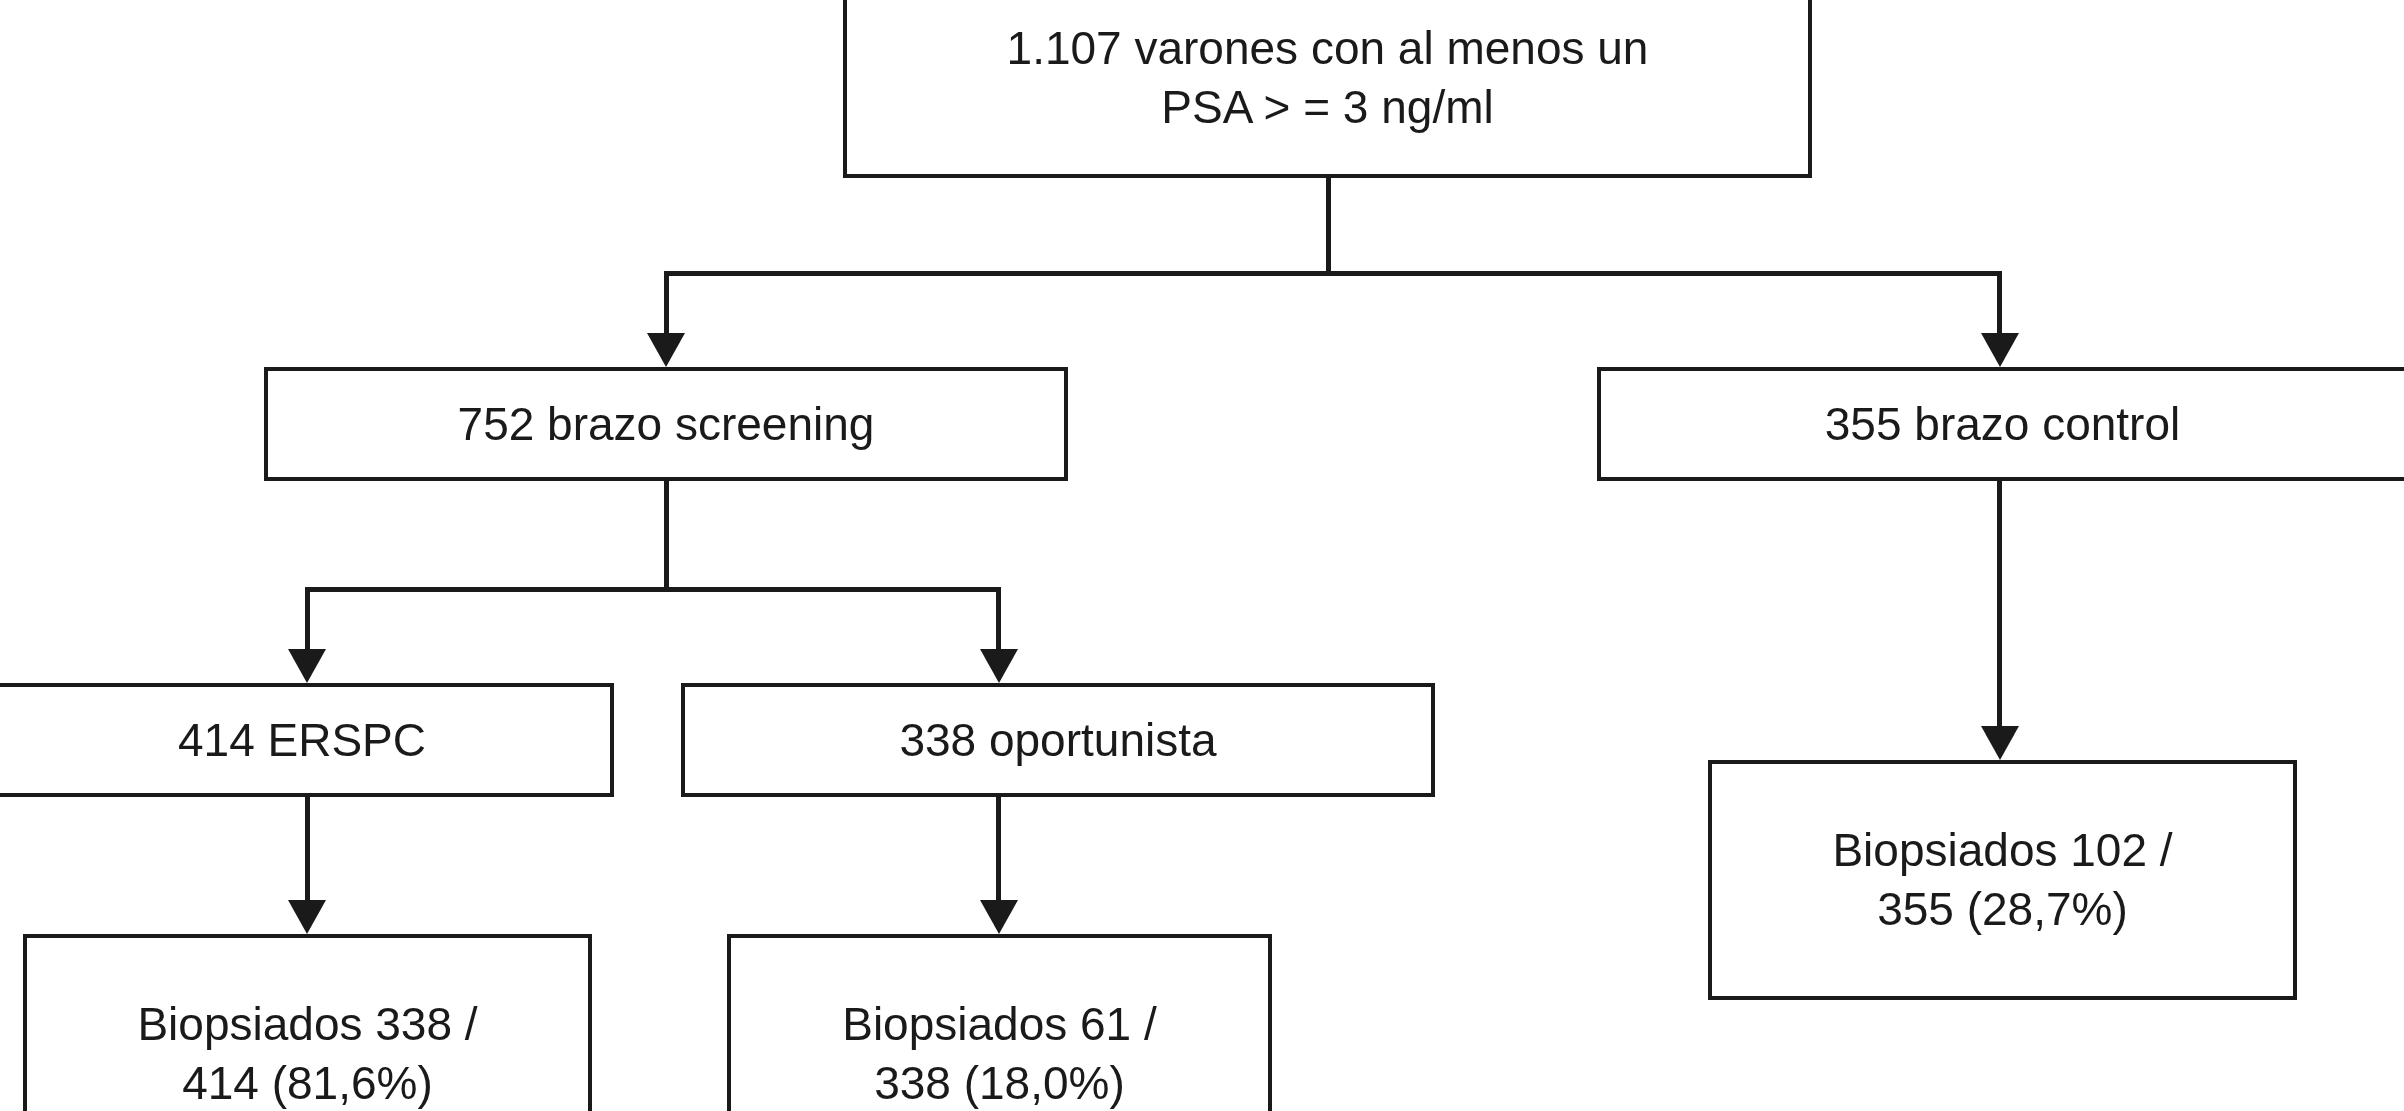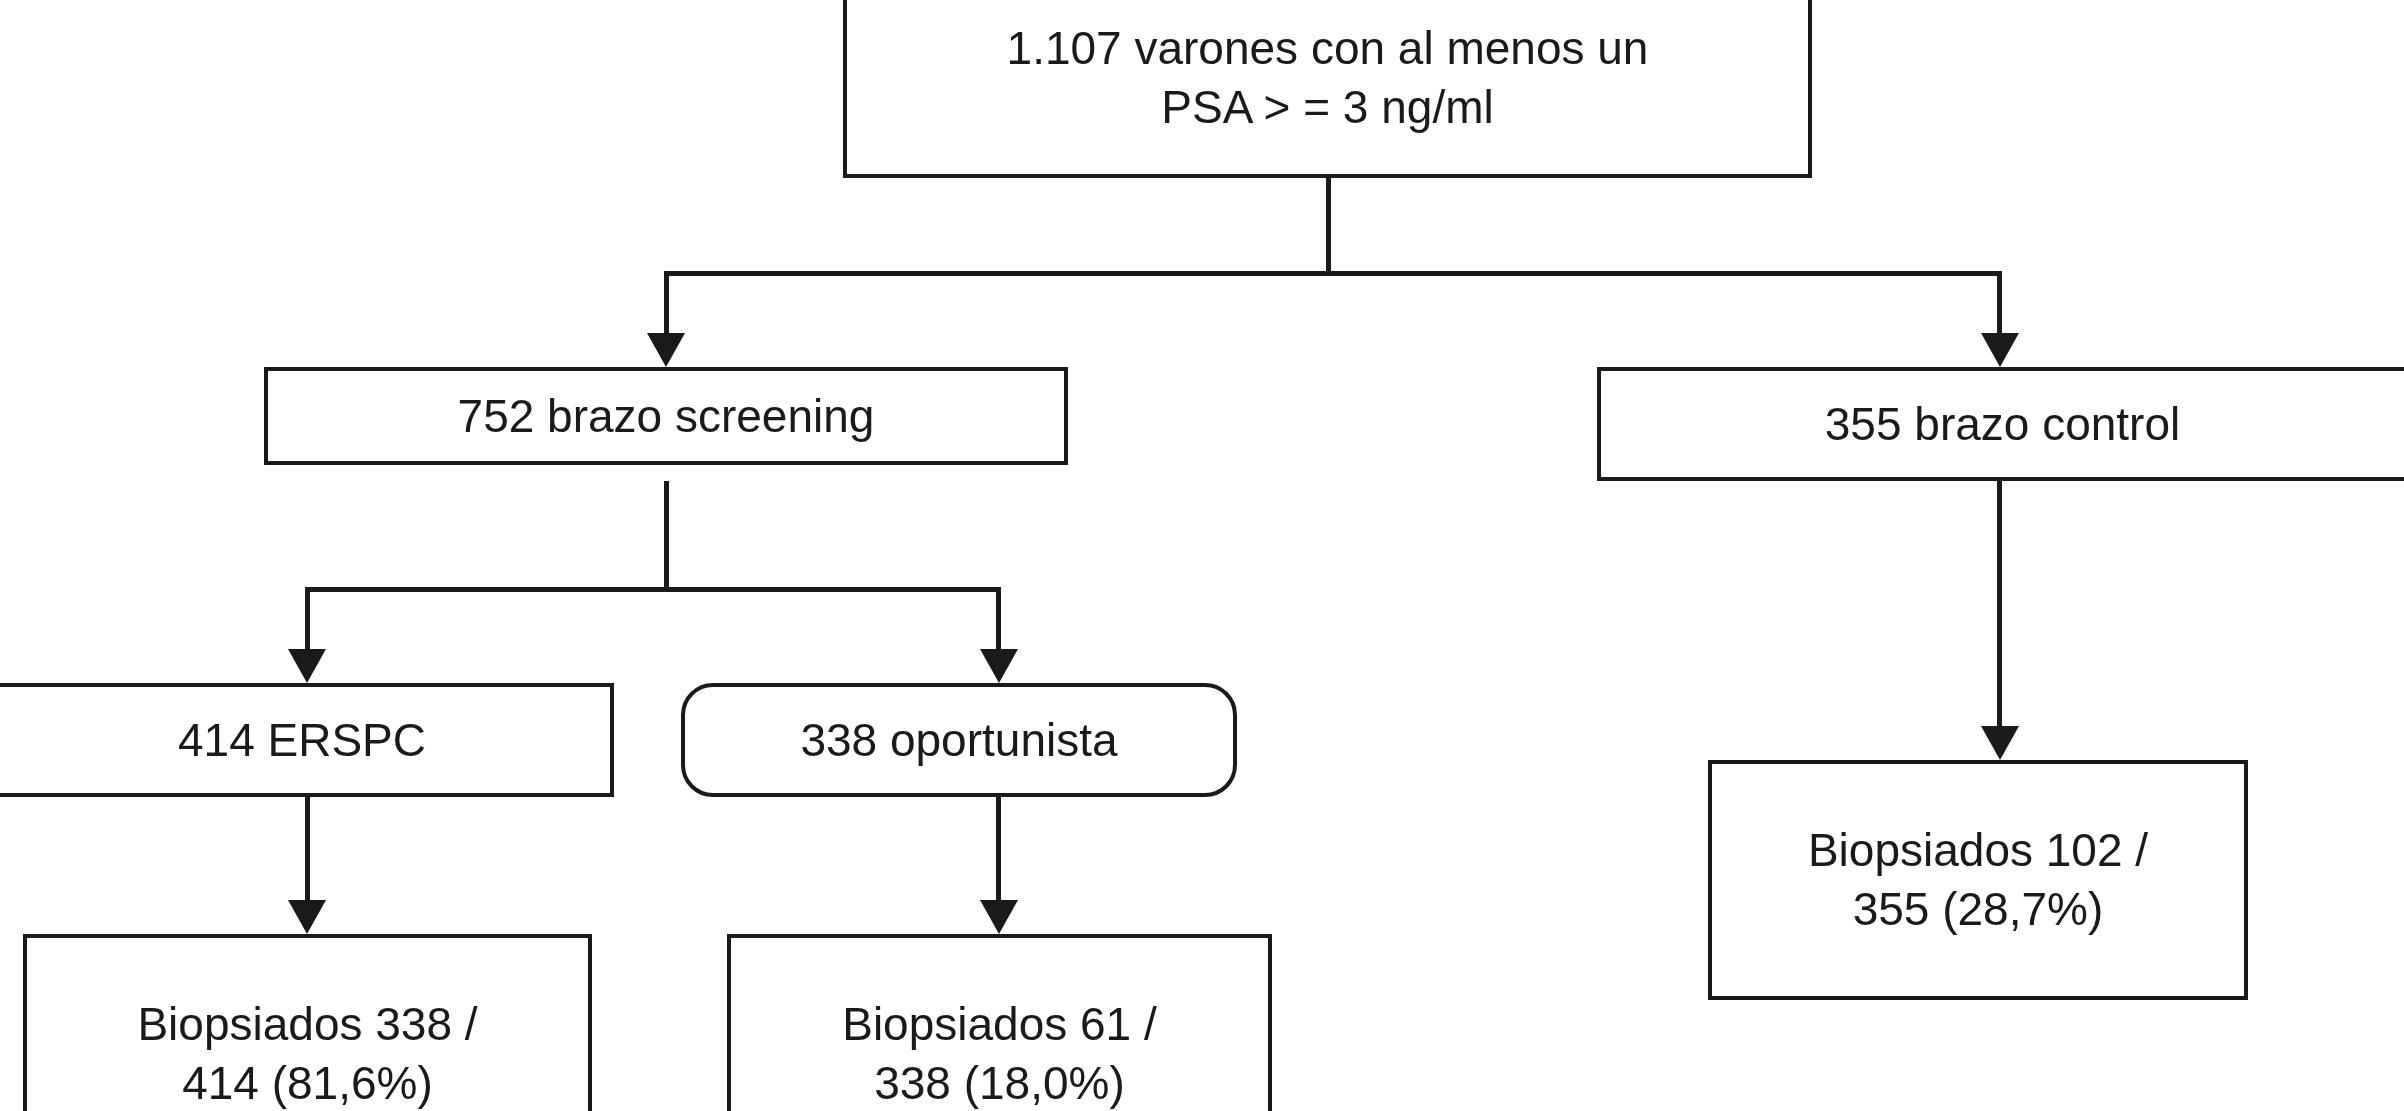--- a/index.html
+++ b/index.html
@@ -63,42 +63,42 @@
   <div class="edge edge-v" style="left:1326px; top:178px; height:97px;"></div>
 
   <div class="edge edge-h" style="left:664px; top:271px; width:1338px;"></div>
 
   <div class="edge edge-v" style="left:664px; top:271px; height:63px;"></div>
   <div class="arrowhead" style="left:647px; top:333px;"></div>
 
   <div class="edge edge-v" style="left:1997px; top:271px; height:63px;"></div>
   <div class="arrowhead" style="left:1981px; top:333px;"></div>
 
-  <div class="node" style="left:264px; top:367px; width:804px; height:98px;">752 brazo screening</div>
+  <div class="node" style="left:264px; top:367px; width:804px; height:114px;">752 brazo screening</div>
 
   <div class="node" style="left:1597px; top:367px; width:811px; height:114px;">355 brazo control</div>
 
   <div class="edge edge-v" style="left:664px; top:481px; height:110px;"></div>
 
   <div class="edge edge-h" style="left:305px; top:587px; width:696px;"></div>
 
   <div class="edge edge-v" style="left:305px; top:587px; height:63px;"></div>
   <div class="arrowhead" style="left:288px; top:649px;"></div>
 
   <div class="edge edge-v" style="left:996px; top:587px; height:63px;"></div>
   <div class="arrowhead" style="left:980px; top:649px;"></div>
 
   <div class="edge edge-v" style="left:1997px; top:481px; height:246px;"></div>
   <div class="arrowhead" style="left:1981px; top:726px;"></div>
 
   <div class="node" style="left:-10px; top:683px; width:624px; height:114px;">414 ERSPC</div>
 
-  <div class="node" style="left:681px; top:683px; width:556px; height:114px;border-radius:32px;">338 oportunista</div>
+  <div class="node" style="left:681px; top:683px; width:754px; height:114px;">338 oportunista</div>
 
-  <div class="node" style="left:1708px; top:760px; width:540px; height:240px;">Biopsiados 102 /
+  <div class="node" style="left:1708px; top:760px; width:589px; height:240px;">Biopsiados 102 /
 355 (28,7%)</div>
 
   <div class="edge edge-v" style="left:305px; top:797px; height:104px;"></div>
   <div class="arrowhead" style="left:288px; top:900px;"></div>
 
   <div class="edge edge-v" style="left:996px; top:797px; height:104px;"></div>
   <div class="arrowhead" style="left:980px; top:900px;"></div>
 
   <div class="node" style="left:23px; top:934px; width:569px; height:240px;">Biopsiados 338 /
 414 (81,6%)</div>

